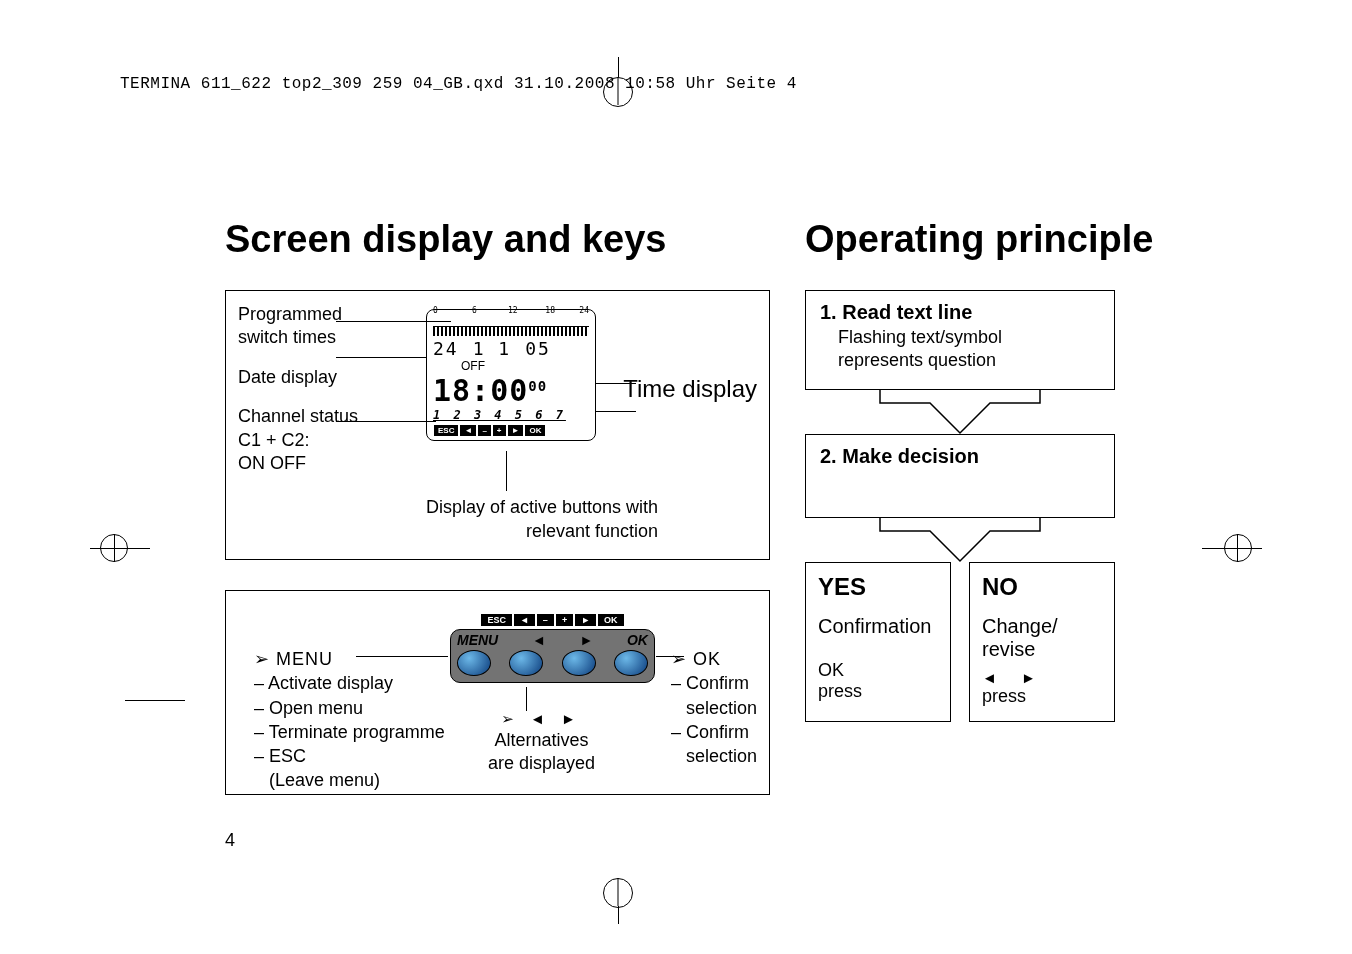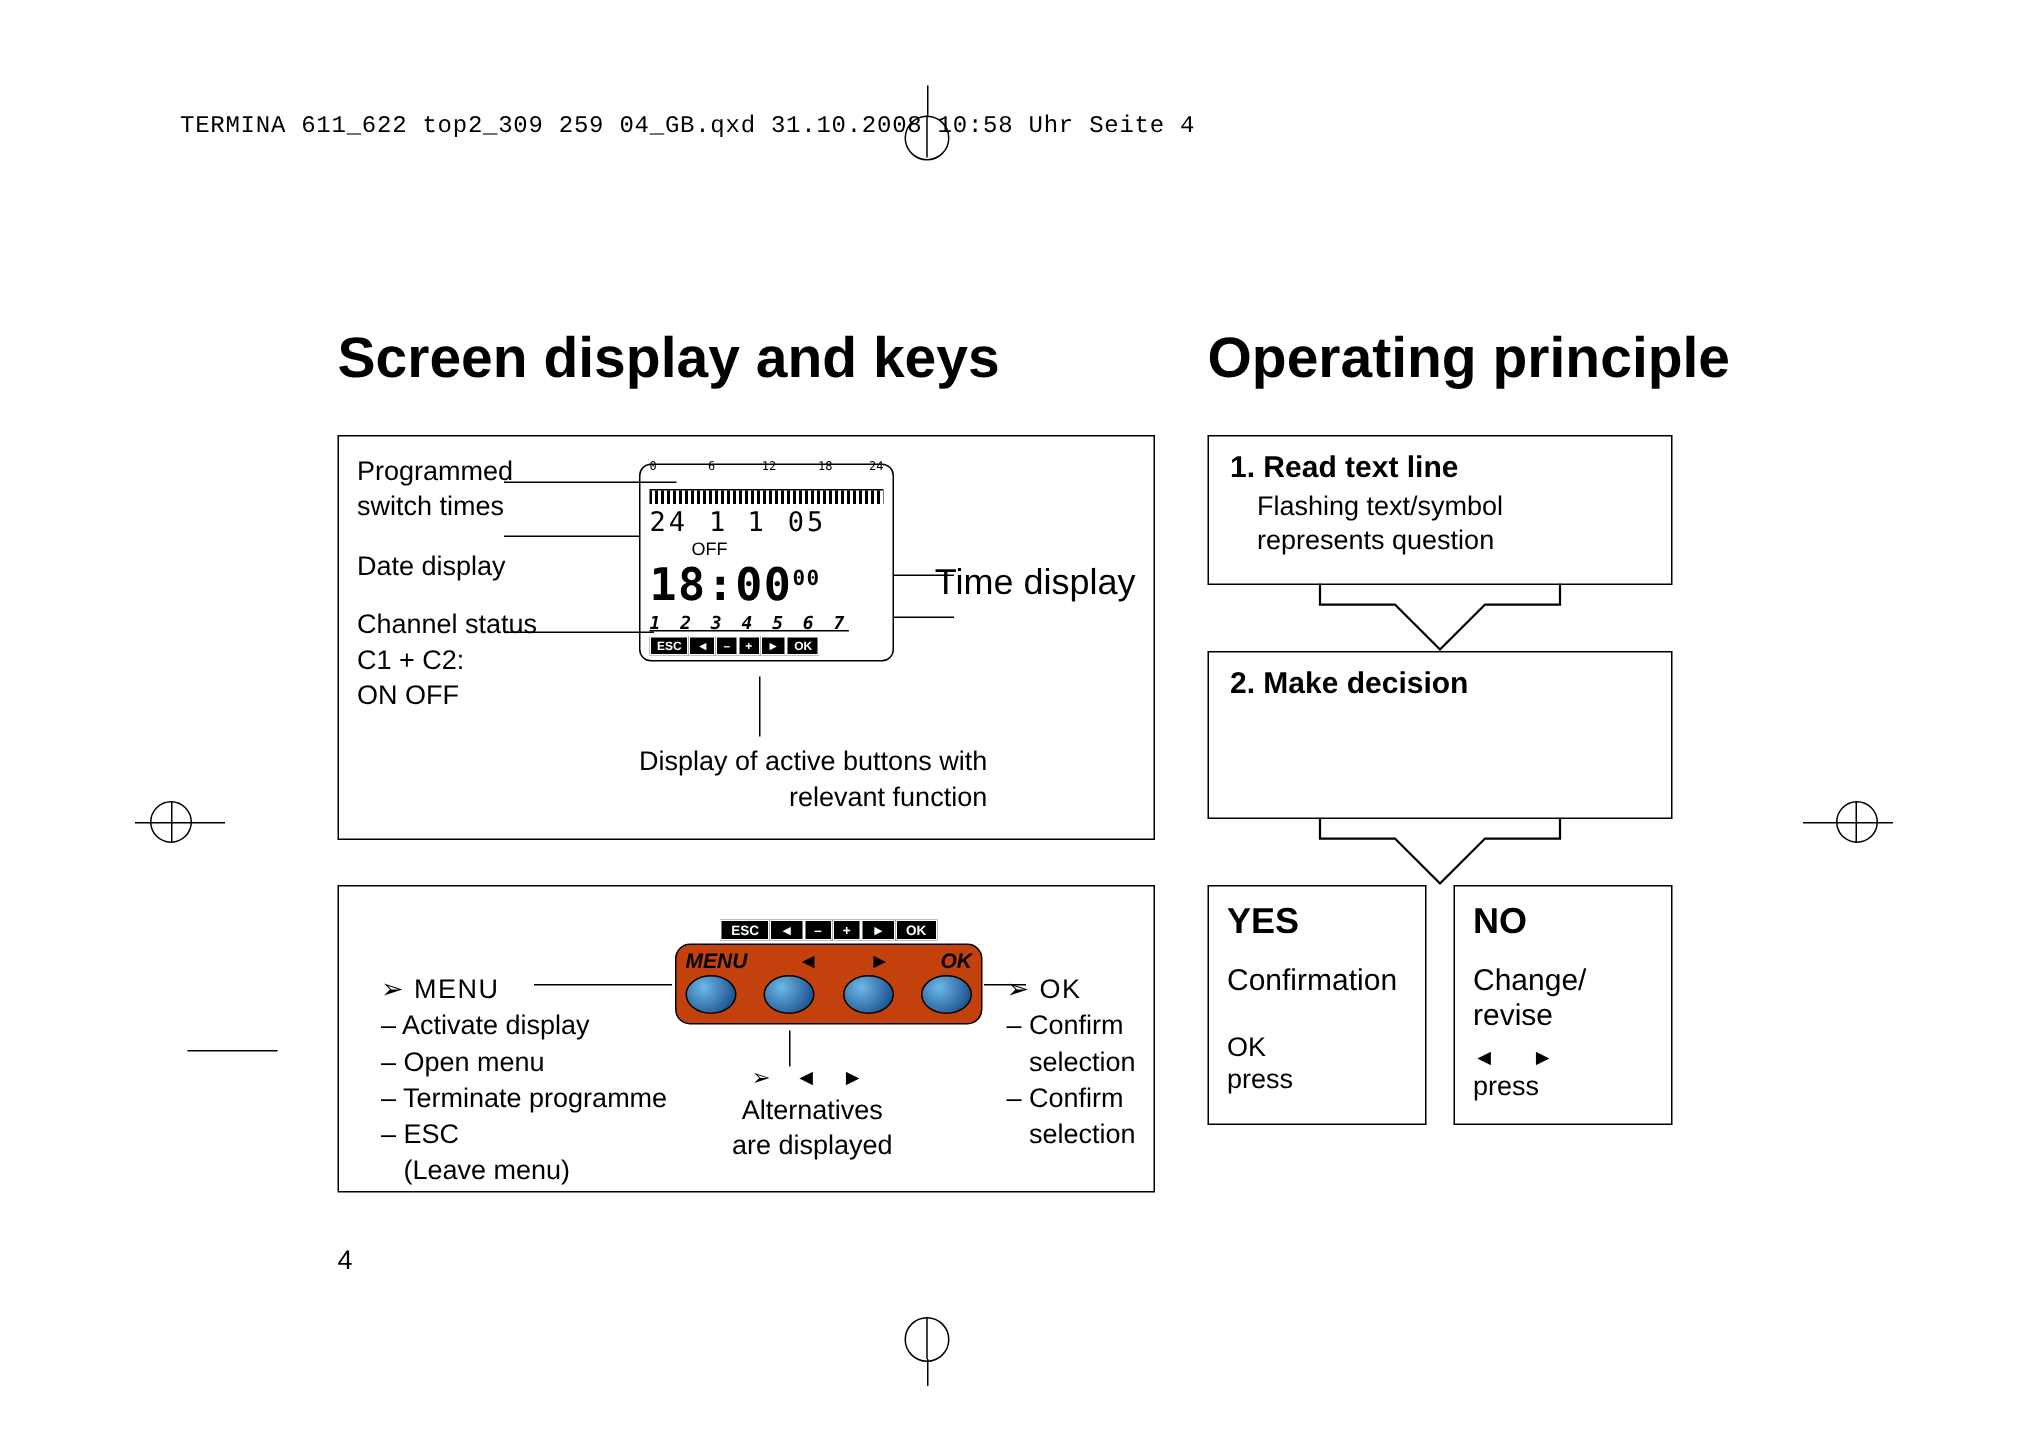--- a/index.html
+++ b/index.html
@@ -144,21 +144,21 @@
   .keys-header {
     display:flex; gap:0; font-size:9px; justify-content:center;
   }
   .keys-header span {
     background:#000; color:#fff; padding:1px 6px; border:1px solid #fff;
     font-family: Arial; font-weight:700;
   }
   .keys-frame {
     border:1px solid #000; border-radius:10px;
     padding:2px 6px 6px 6px; margin-top:2px;
-    background: #c2410c;
+    background: #737373;
   }
   .keys-labels {
     display:flex; justify-content:space-between; font-size:14px; font-weight:700; font-style:italic;
   }
   .keys-labels .tri { font-style:normal; }
   .keys-buttons {
     display:flex; justify-content:space-between; margin-top:2px;
   }
   .keys-buttons .btn {
     width:34px; height:26px; border-radius:50%;
@@ -177,21 +177,21 @@
   .flow-box {
     border:1px solid #000; padding:10px 27px 18px 14px;
   }
   .flow-box h3 { font-size:20px; font-weight:800; margin-bottom:2px; }
   .flow-box p { font-size:18px; line-height:1.25; margin-left:18px; }
   .flow-arrow {
     height:46px; position:relative; margin: -1px 0;
   }
   .flow-arrow svg { position:absolute; left:50%; transform:translateX(-50%); }
 
-  .flow2 .flow-box { height:112px; }
+  .flow2 .flow-box { height:84px; }
 
   .yn-row {
     display:flex; gap:18px; margin-top:-1px;
   }
   .yn {
     border:1px solid #000; padding:10px 12px 14px 12px;
     width:50%; font-size:18px;
   }
   .yn h4 { font-size:24px; font-weight:800; }
   .yn .sub { font-size:20px; margin-top:14px; }

